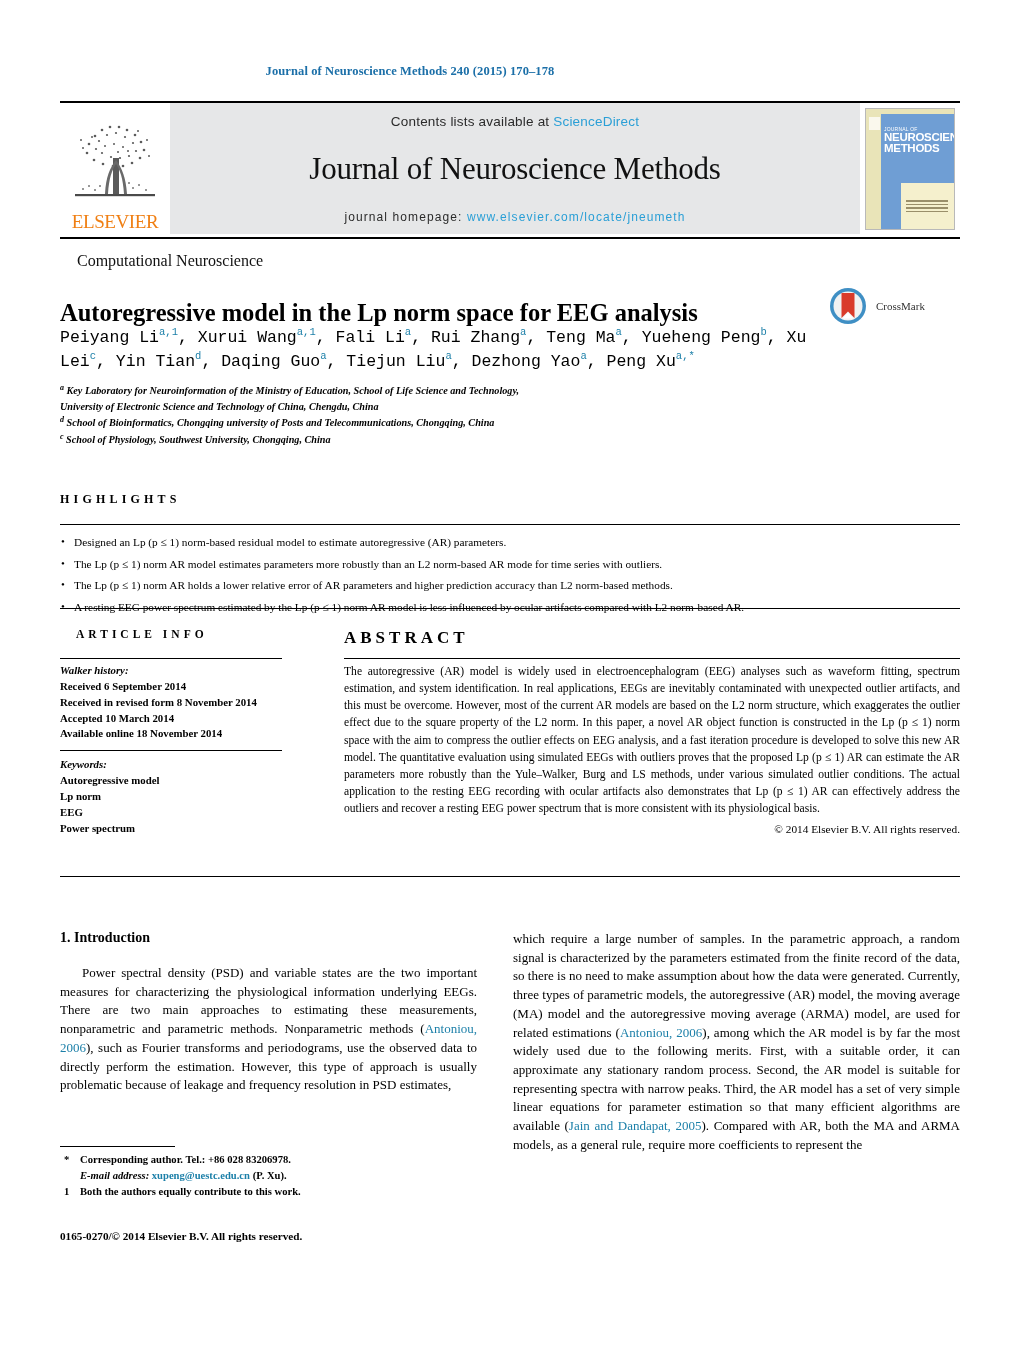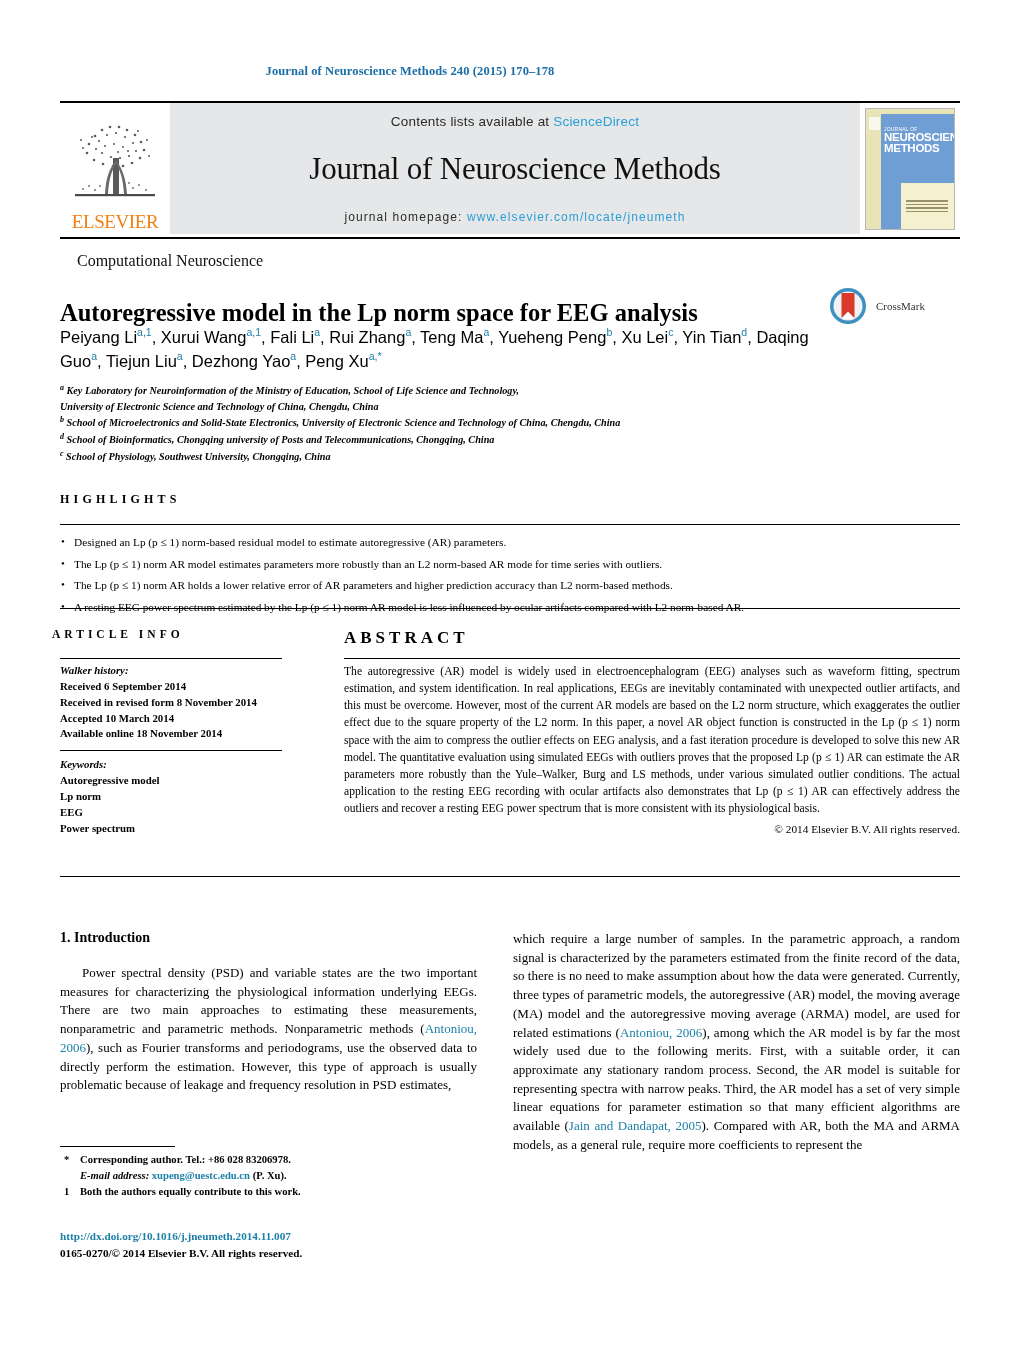--- a/index.html
+++ b/index.html
@@ -188,21 +188,21 @@
   .crossmark-label {
     font-family: "Liberation Serif", serif;
     font-size: 11px;
     color: #333;
   }
 
   .authors {
     position: absolute;
     left: 60px; top: 325px;
     width: 760px;
-    font-family: Liberation Sans, sans-serif;
+    font-family: Liberation Mono, monospace;
     font-size: 16.5px;
     line-height: 1.42;
     color: #000;
   }
   .authors sup { color: #1b7fa8; font-size: 10.5px; }
 
   .affiliations {
     position: absolute;
     left: 60px; top: 382px;
     width: 800px;
@@ -250,21 +250,21 @@
   .hl-rule-bottom {
     position: absolute;
     left: 60px; top: 608px;
     width: 900px;
     border-top: 1.6px solid #000;
   }
 
   
   .ai-head {
     position: absolute;
-    left: 52px; top: 628px;
+    left: 76px; top: 628px;
     font-family: "Liberation Serif", serif;
     font-weight: bold;
     font-size: 11.5px;
     letter-spacing: 4px;
   }
   .ab-head {
     position: absolute;
     left: 344px; top: 628px;
     font-family: "Liberation Serif", serif;
     font-weight: bold;
@@ -511,21 +511,20 @@
       <path d="M20 26.5 L25.5 32.5 L14.5 32.5 Z" fill="#ffffff"></path>
     </svg>
     <span class="crossmark-label">CrossMark</span>
   </div>
 
   <div class="authors"><span>Peiyang Li</span><sup>a,1</sup>, <span>Xurui Wang</span><sup>a,1</sup>, <span>Fali Li</span><sup>a</sup>, <span>Rui Zhang</span><sup>a</sup>, <span>Teng Ma</span><sup>a</sup>, <span>Yueheng Peng</span><sup>b</sup>, <span>Xu Lei</span><sup>c</sup>, <span>Yin Tian</span><sup>d</sup>, <span>Daqing Guo</span><sup>a</sup>, <span>Tiejun Liu</span><sup>a</sup>, <span>Dezhong Yao</span><sup>a</sup>, <span>Peng Xu</span><sup>a,*</sup></div>
 
   <div class="affiliations">
       <div><sup>a</sup> Key Laboratory for Neuroinformation of the Ministry of Education, School of Life Science and Technology,</div>
       <div>University of Electronic Science and Technology of China, Chengdu, China</div>
-      <div><sup>b</sup> School of Microelectronics and Solid-State Electronics, University of Electronic Science and Technology of China, Chengdu, China</div>
       <div><sup>d</sup> School of Bioinformatics, Chongqing university of Posts and Telecommunications, Chongqing, China</div>
       <div><sup>c</sup> School of Physiology, Southwest University, Chongqing, China</div>
     </div>
 
   <div class="hl-head">HIGHLIGHTS</div>
   <div class="hl-rule"></div>
   <ul class="hl-list">
       <li>Designed an Lp (p ≤ 1) norm-based residual model to estimate autoregressive (AR) parameters.</li>
       <li>The Lp (p ≤ 1) norm AR model estimates parameters more robustly than an L2 norm-based AR mode for time series with outliers.</li>
       <li>The Lp (p ≤ 1) norm AR holds a lower relative error of AR parameters and higher prediction accuracy than L2 norm-based methods.</li>
@@ -583,17 +582,16 @@
       <span class="ref">xupeng@uestc.edu.cn</span>
       <span>(P. Xu).</span>
     </div>
     <div class="fn">
       <span class="marker">1</span>
       <span>Both the authors equally contribute to this work.</span>
     </div>
   </div>
 
   <div class="doi-block">
-    <div class="doi">http://dx.doi.org/10.1016/j.jneumeth.2014.11.007</div>
     <div>0165-0270/© 2014 Elsevier B.V. All rights reserved.</div>
   </div>
 
 </div>
 
 </body></html>

